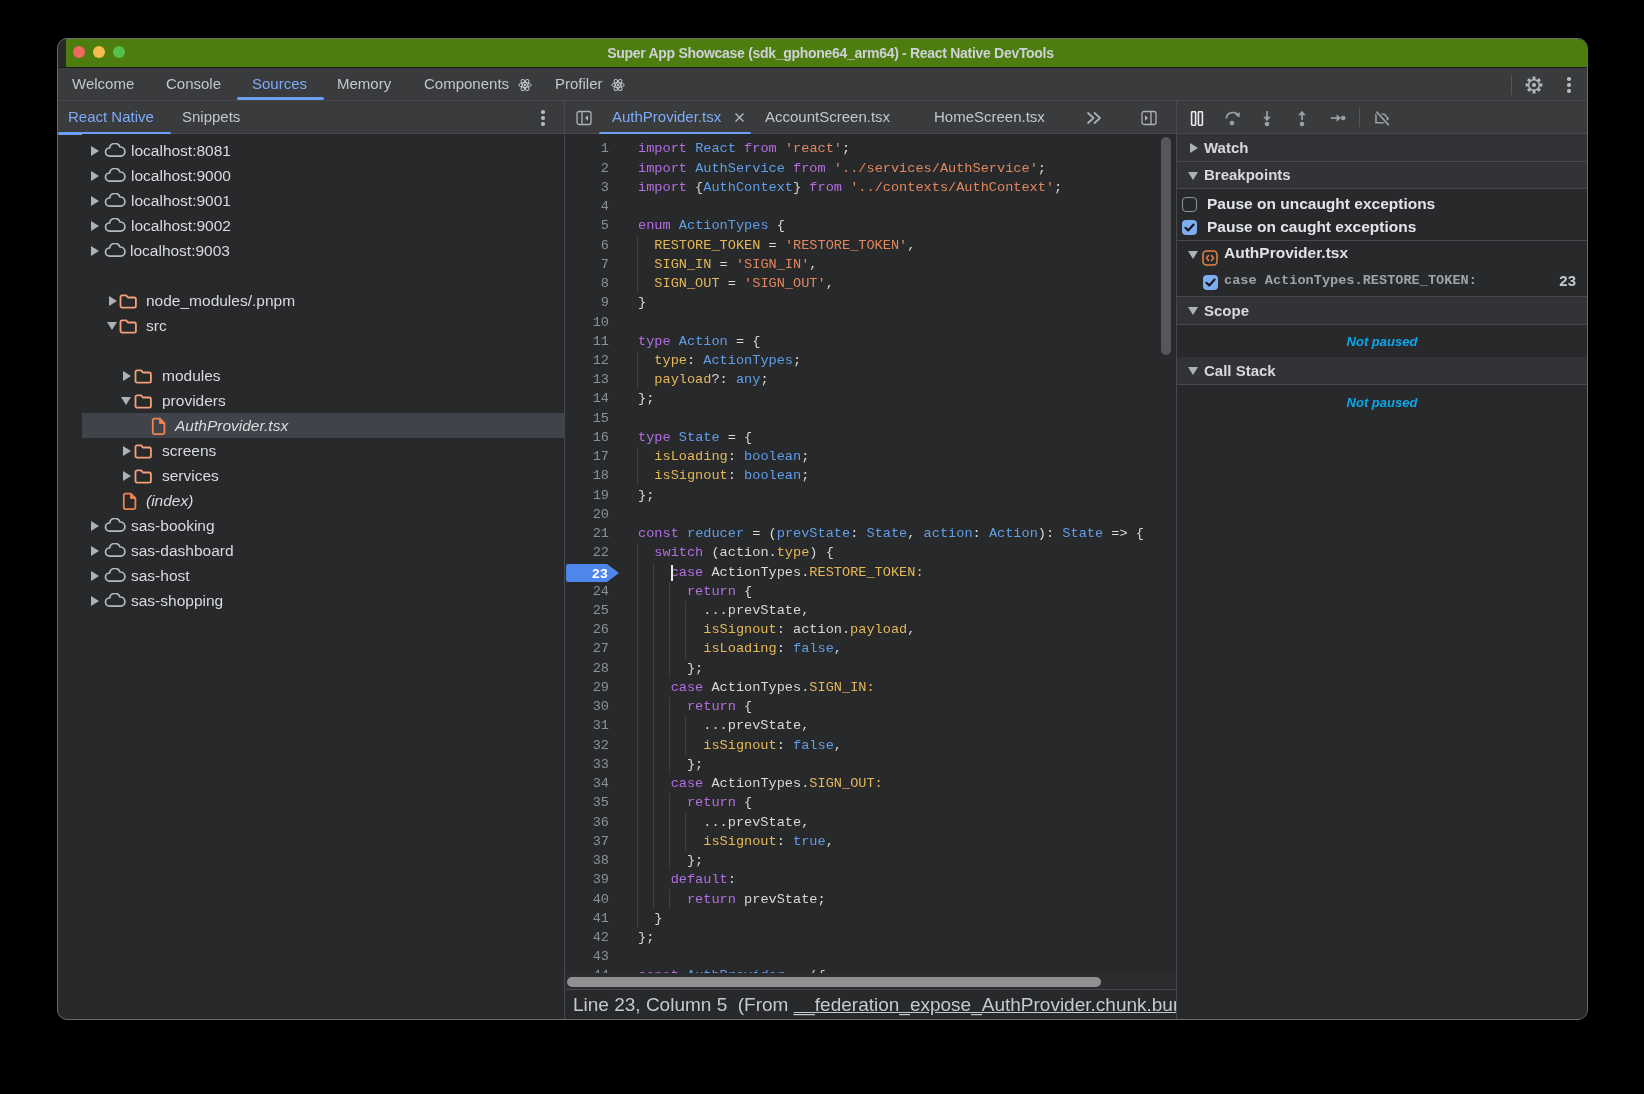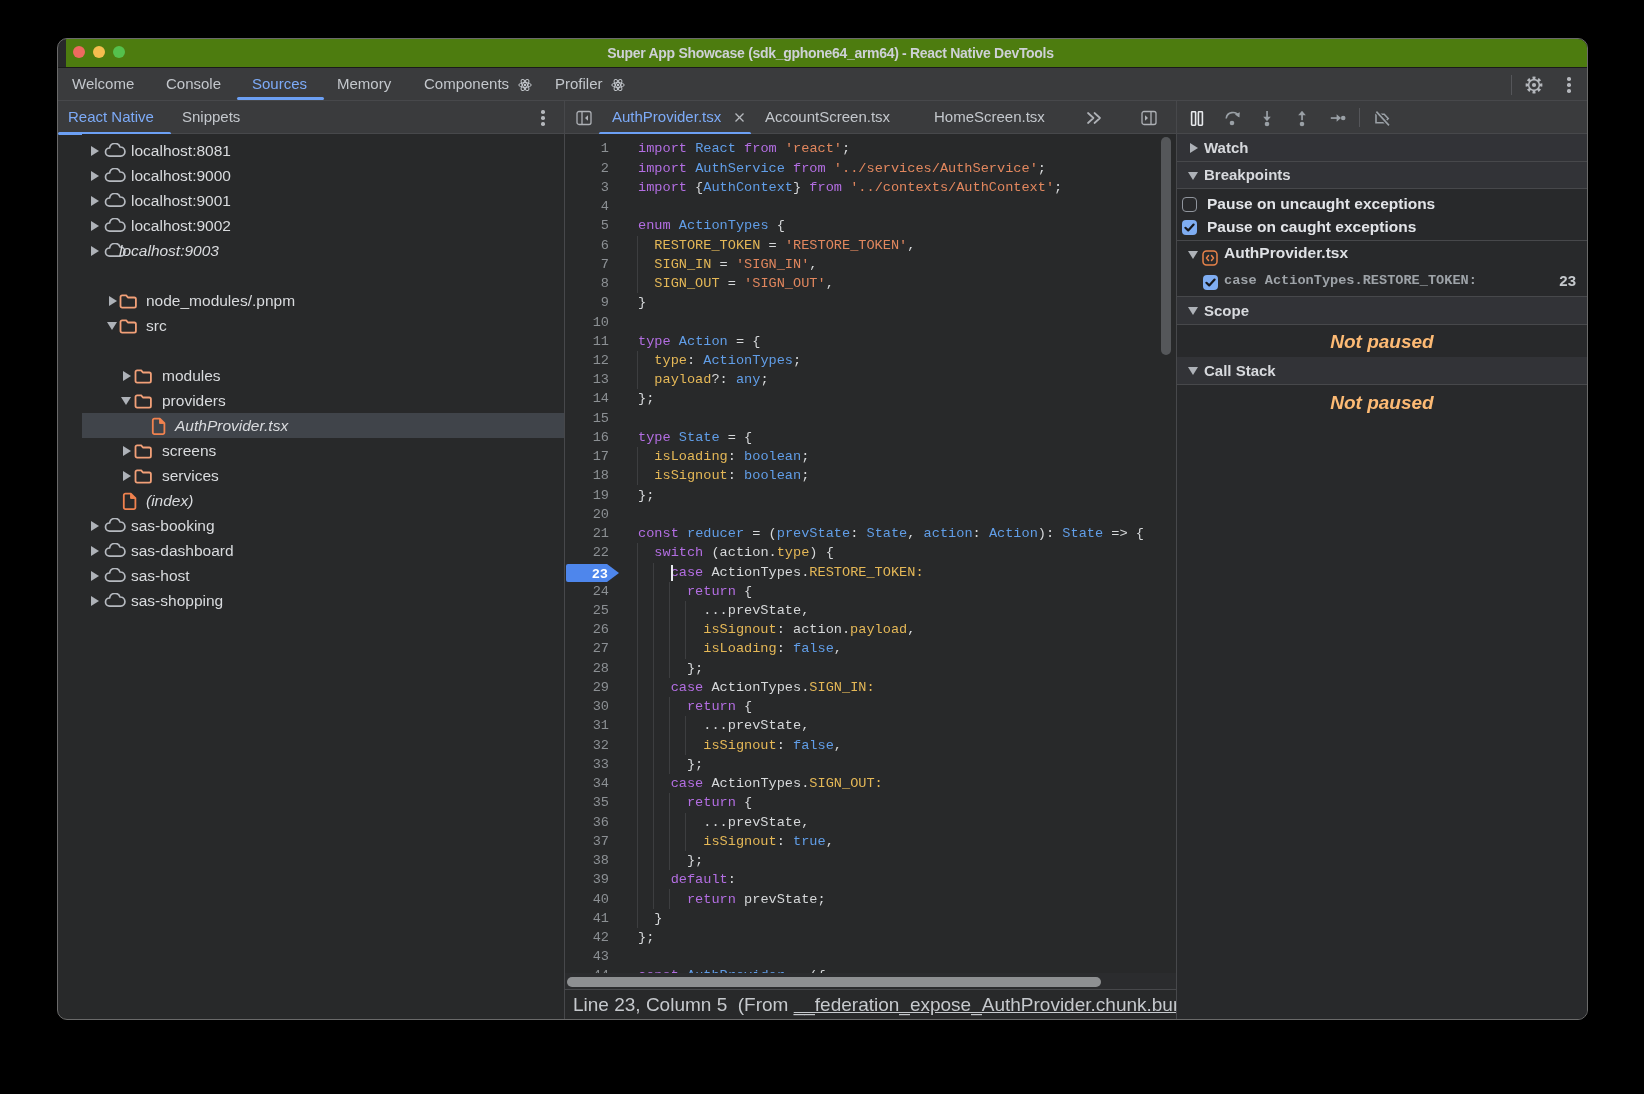--- a/index.html
+++ b/index.html
@@ -46,21 +46,21 @@
   .b { color:#619ee8; } 
   .g { color:#e5b857; } 
   .s { color:#e2875e; } 
   #gutter { position:absolute; left:0; top:5.4px; width:44px; text-align:right; color:#8c9094; }
   #code { position:absolute; left:73px; top:5.4px; color:#d6d8da; }
   .guide { position:absolute; width:1px; background:#3d3e40; }
   
   .sechead { position:absolute; left:0; width:100%; background:#323337; font-size:15px; color:#d7d9dd; }
   .seccont { position:absolute; left:0; width:100%; background:#28292b; }
   .hdiv { position:absolute; left:0; width:100%; height:1px; background:#47484b; }
-  .notp { color:#fdba74; font-style:italic; font-size:19px; text-align:center; }
+  .notp { color:#0ea5e9; font-style:italic; font-size:13px; text-align:center; }
 </style>
 </head>
 <body>
 <div id="win">
   <div id="titlebar">
     <div class="dot" style="left:7px; background:#ee6a5f;"></div>
     <div class="dot" style="left:27px; background:#f5bd4f;"></div>
     <div class="dot" style="left:47px; background:#55c04c;"></div>
     <div id="title">Super App Showcase (sdk_gphone64_arm64) - React Native DevTools</div>
   </div>
@@ -166,21 +166,21 @@
           <use href="#cloud"></use>
         </svg><span class="lbl" style="left:49px;">localhost:9000</span></div>
     <div class="trow" style="top:54px;"><div class="tri r" style="left:9px;"></div><svg class="abs cloudi" style="left:22px;top:5px;">
           <use href="#cloud"></use>
         </svg><span class="lbl" style="left:49px;">localhost:9001</span></div>
     <div class="trow" style="top:79px;"><div class="tri r" style="left:9px;"></div><svg class="abs cloudi" style="left:22px;top:5px;">
           <use href="#cloud"></use>
         </svg><span class="lbl" style="left:49px;">localhost:9002</span></div>
     <div class="trow" style="top:104px;"><div class="tri r" style="left:9px;"></div><svg class="abs cloudi" style="left:22px;top:5px;">
           <use href="#cloud"></use>
-        </svg><span class="lbl" style="left:37px;font-style:italic;">localhost:9003</span></div>
+        </svg><span class="lbl" style="left:48px;">localhost:9003</span></div>
     <div class="trow" style="top:154px;"><div class="tri r" style="left:27px;"></div><svg class="abs foldi" style="left:37px;top:5px;">
           <use href="#folder"></use>
         </svg><span class="lbl" style="left:64px;">node_modules/.pnpm</span></div>
     <div class="trow" style="top:179px;"><div class="tri d" style="left:25px;"></div><svg class="abs foldi" style="left:37px;top:5px;">
           <use href="#folder"></use>
         </svg><span class="lbl" style="left:64px;">src</span></div>
     <div class="trow" style="top:229px;"><div class="tri r" style="left:41px;"></div><svg class="abs foldi" style="left:52px;top:5px;">
           <use href="#folder"></use>
         </svg><span class="lbl" style="left:80px;">modules</span></div>
     <div class="trow" style="top:254px;"><div class="tri d" style="left:39px;"></div><svg class="abs foldi" style="left:52px;top:5px;">

